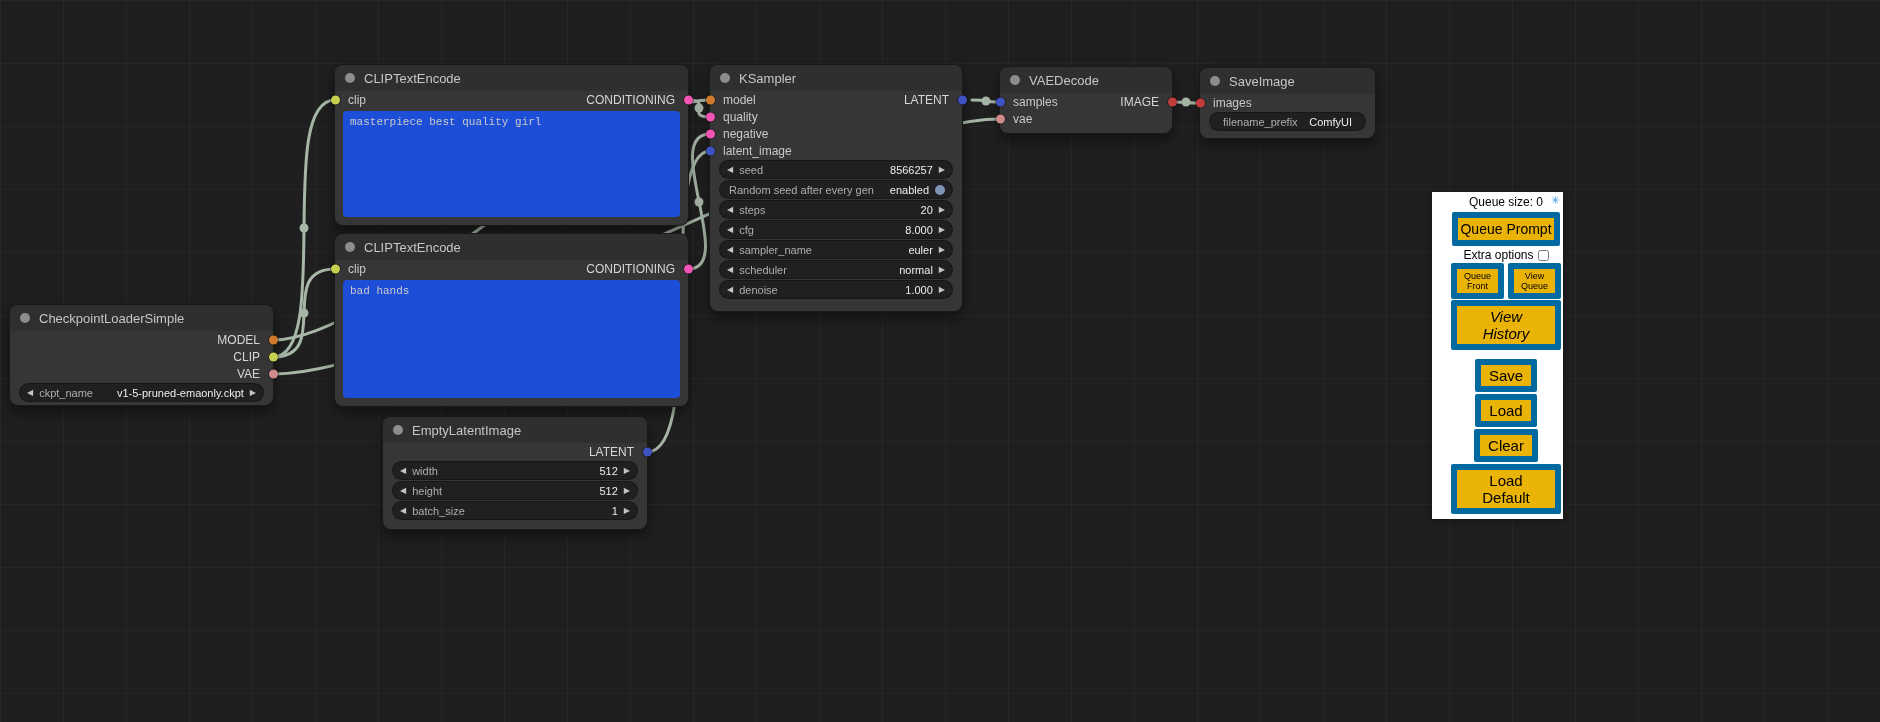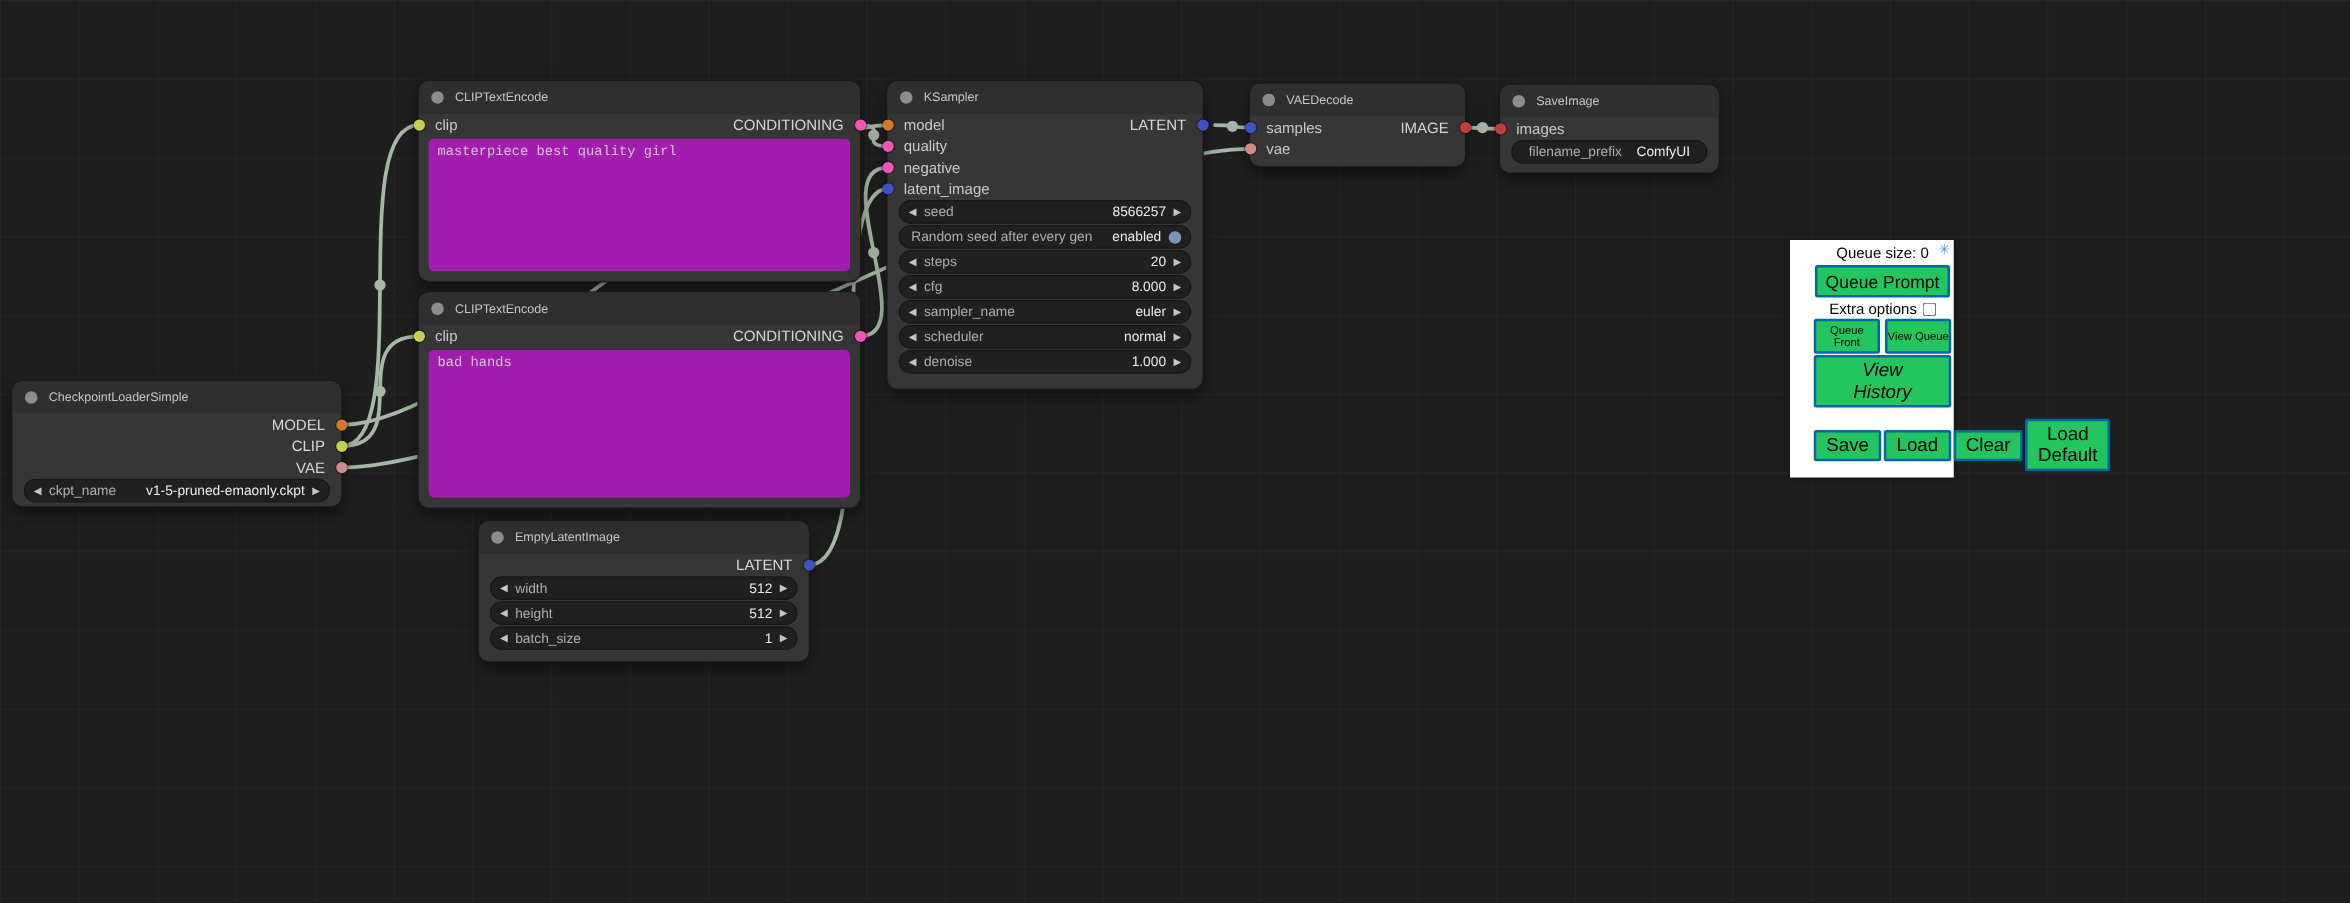--- a/index.html
+++ b/index.html
@@ -18,21 +18,21 @@
   .node{
     position:absolute;background:#363636;border-radius:8px;
     box-shadow:0 0 0 1px #191919, 0 6px 14px rgba(0,0,0,.5);
     color:#ccc;box-sizing:border-box;
   }
   .node-title{
     height:26px;background:#2f2f2f;border-radius:8px 8px 0 0;
     display:flex;align-items:center;padding:0 10px;
   }
   .collapse-dot{width:10px;height:10px;border-radius:50%;background:#8d8d8d;margin-right:9px;flex:0 0 auto;}
-  .title-text{font-size:10px;color:#c6c6c6;white-space:nowrap;}
+  .title-text{font-size:13px;color:#c6c6c6;white-space:nowrap;}
 
   .port-row{position:relative;height:17px;display:flex;align-items:center;}
   .port{position:absolute;width:9px;height:9px;border-radius:50%;top:50%;transform:translateY(-50%);box-shadow:0 0 0 1px rgba(0,0,0,.35);}
   .port.in{left:-4.5px;}
   .port.out{right:-4.5px;}
   .in-label{margin-left:13px;font-size:12px;color:#c9c9c9;white-space:nowrap;}
   .out-label{margin-left:auto;margin-right:13px;font-size:12px;color:#d6d6d6;white-space:nowrap;}
 
   .p-model{background:#cf7a2c;}
   .p-clip{background:#c6cf4f;}
@@ -48,45 +48,45 @@
   }
   .widget.first{margin-top:2px;}
   .arr{font-size:8px;color:#c4c4c4;flex:0 0 auto;line-height:1;}
   .wlabel{margin-left:6px;color:#aeaeae;white-space:nowrap;}
   .wvalue{margin-left:auto;margin-right:6px;color:#ececec;white-space:nowrap;}
   .widget.toggle .wlabel{margin-left:2px;}
   .toggle-dot{width:10px;height:10px;border-radius:50%;background:#7f95b5;flex:0 0 auto;}
 
   .prompt-text{
     display:block;margin:3px 8px 0 8px;width:calc(100% - 16px);box-sizing:border-box;
-    background:#a21caf;border:none;border-radius:4px;color:#c9c9c9;
+    background:#1d4ed8;border:none;border-radius:4px;color:#c9c9c9;
     font-family:"Liberation Mono","DejaVu Sans Mono",monospace;font-size:11px;
     padding:5px 7px;resize:none;outline:none;overflow:hidden;
   }
 
   
   .menu{
     position:absolute;left:1432px;top:192px;width:131px;
     background:#ffffff;color:#000;padding:2px 2px 5px 19px;box-sizing:border-box;
     text-align:center;box-shadow:0 2px 8px rgba(0,0,0,.4);
   }
   .menu-header{position:relative;height:16px;display:flex;align-items:center;justify-content:center;}
   .queue-size{font-size:12px;color:#000;}
   .settings-icon{position:absolute;right:1px;top:1px;font-size:11px;color:#3d9ae8;cursor:pointer;line-height:1;}
   .menu button{
-    font-family:"Liberation Sans",sans-serif;background:#22c55e;color:#000;
-    border:2px solid #0369a1;border-radius:2px;cursor:pointer;
+    font-family:"Liberation Sans",sans-serif;background:#eab308;color:#000;
+    border:6px solid #0369a1;border-radius:2px;cursor:pointer;
   }
   .btn-queue-prompt{display:block;width:calc(100% - 2px);margin:2px auto 2px auto;font-size:14px;padding:3px 0;}
   .extra-row{display:flex;align-items:center;justify-content:center;gap:4px;font-size:12px;height:14px;margin:1px 0;}
   .extra-row input{width:11px;height:11px;margin:0;}
   .small-row{display:flex;gap:4px;margin:1px 0;}
   .small-row button{flex:1;font-size:9px;padding:2px 0;}
   .btn-history{display:block;margin:1px auto 0 auto;font-size:15px;padding:2px 12px;font-style:italic;}
-  .big-col{display:flex;flex-direction:row;align-items:center;gap:2px;margin-top:9px;}
+  .big-col{display:flex;flex-direction:column;align-items:center;gap:2px;margin-top:9px;}
   .btn-big{font-size:15px;padding:2px 8px;}
 </style>
 </head>
 <body>
 
 <div class="canvas">
 
   <svg class="wires" viewBox="0 0 1880 722">
     <g stroke="#a7b7a7" stroke-width="3" fill="none" stroke-linecap="round">
       <path d="M 273 340 C 383 340 600 100 710 100"></path>

